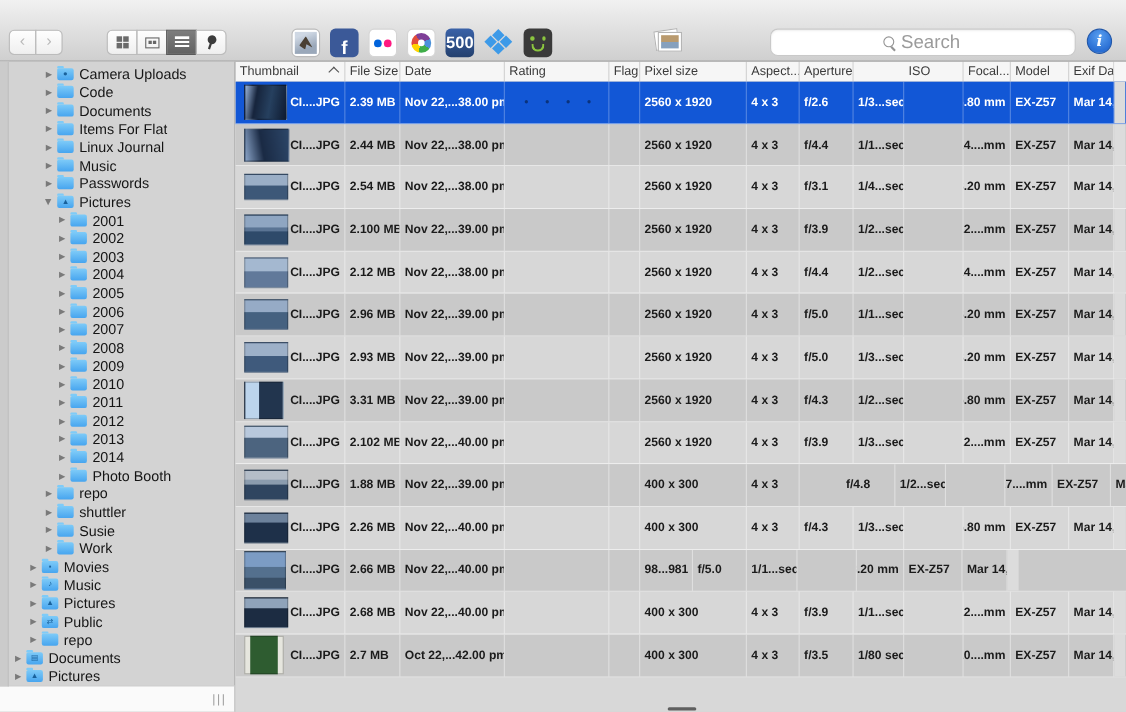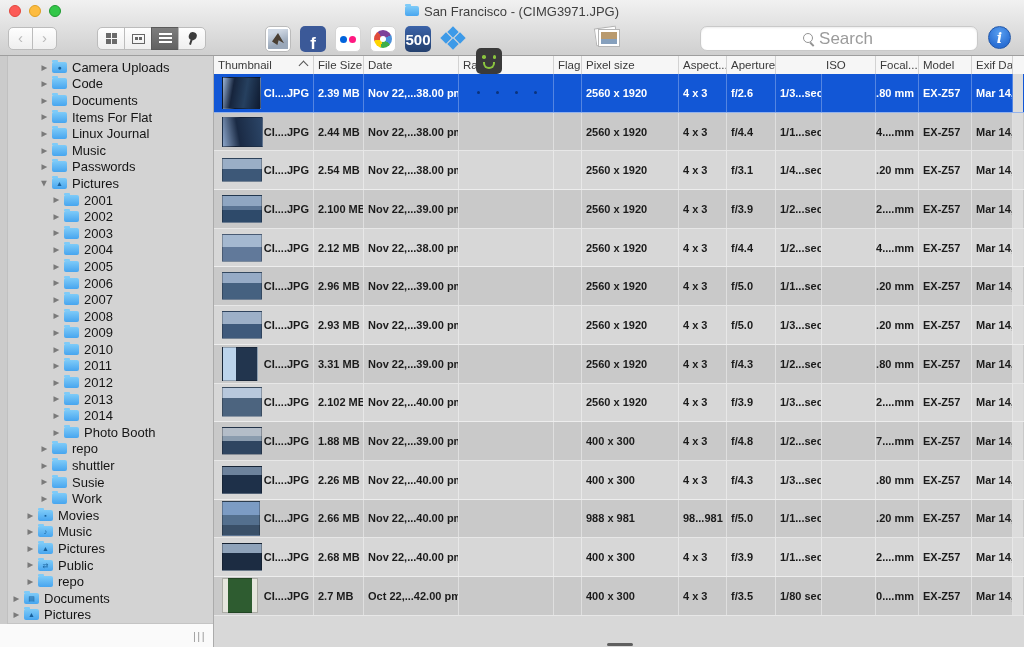--- a/index.html
+++ b/index.html
@@ -142,27 +142,20 @@
   #slider{position:relative;width:110px;height:15px}
   #slider .track{position:absolute;top:6px;left:0;width:100%;height:4px;border-radius:2px;background:#bdbdbd}
   #slider .fill{position:absolute;top:6px;left:0;width:55%;height:4px;border-radius:2px;background:#3f8ae0}
   #slider .knob{position:absolute;top:0;left:calc(55% - 8px);width:15px;height:15px;border-radius:50%;
       background:linear-gradient(#fff,#e8e8e8);border:1px solid #b3b3b3;box-sizing:border-box;box-shadow:0 1px 1px rgba(0,0,0,.25)}
 </style>
 </head>
 <body>
 
 <div id="chrome">
-  <div id="titlebar">
-    <span class="tl close"></span>
-    <span class="tl min"></span>
-    <span class="tl max"></span>
-    <span class="folder title-folder"></span>
-    <span id="title-text">San Francisco - (CIMG3971.JPG)</span>
-  </div>
 
   <div class="tb segwrap" style="left:8px;top:27px">
     <div class="seg">
         <span class="chev">‹</span>
       </div>
     <div class="seg">
         <span class="chev">›</span>
       </div>
   </div>
 
@@ -657,21 +650,21 @@
             <div class="cell thumbcell" style="width: 100px;">
               <span class="thumb th10"></span>
               <span class="fname">CI....JPG</span>
             </div>
             <div class="cell" style="width: 50px;">1.88 MB</div>
             <div class="cell" style="width: 95px;">Nov 22,...39.00 pm</div>
             <div class="cell" style="width: 95px;"></div>
             <div class="cell" style="width: 28px;"></div>
             <div class="cell" style="width: 97px;">400 x 300</div>
             <div class="cell" style="width: 48px;">4 x 3</div>
-            <div class="cell" style="width: 49px;">f/4.8</div>
+            <div class="cell" style="width: 49px; margin-left: 38px;">f/4.8</div>
             <div class="cell" style="width: 46px;">1/2...sec</div>
             <div class="cell" style="width: 54px;"></div>
             <div class="cell right" style="width: 43px;">17....mm</div>
             <div class="cell" style="width: 53px;">EX-Z57</div>
             <div class="cell" style="width: 41px;">Mar 14,.</div>
             <div class="rowspacer"></div>
           </div>
           <div class="row even">
             <div class="cell thumbcell" style="width: 100px;">
               <span class="thumb th11"></span>
@@ -693,21 +686,20 @@
           </div>
           <div class="row odd">
             <div class="cell thumbcell" style="width: 100px;">
               <span class="thumb th12"></span>
               <span class="fname">CI....JPG</span>
             </div>
             <div class="cell" style="width: 50px;">2.66 MB</div>
             <div class="cell" style="width: 95px;">Nov 22,...40.00 pm</div>
             <div class="cell" style="width: 95px;"></div>
             <div class="cell" style="width: 28px;"></div>
-            <div class="cell" style="width: 97px;">988 x 981</div>
             <div class="cell" style="width: 48px;">98...981</div>
             <div class="cell" style="width: 49px;">f/5.0</div>
             <div class="cell" style="width: 46px;">1/1...sec</div>
             <div class="cell" style="width: 54px;"></div>
             <div class="cell right" style="width: 43px;">8.20 mm</div>
             <div class="cell" style="width: 53px;">EX-Z57</div>
             <div class="cell" style="width: 41px;">Mar 14,.</div>
             <div class="rowspacer"></div>
           </div>
           <div class="row even">

